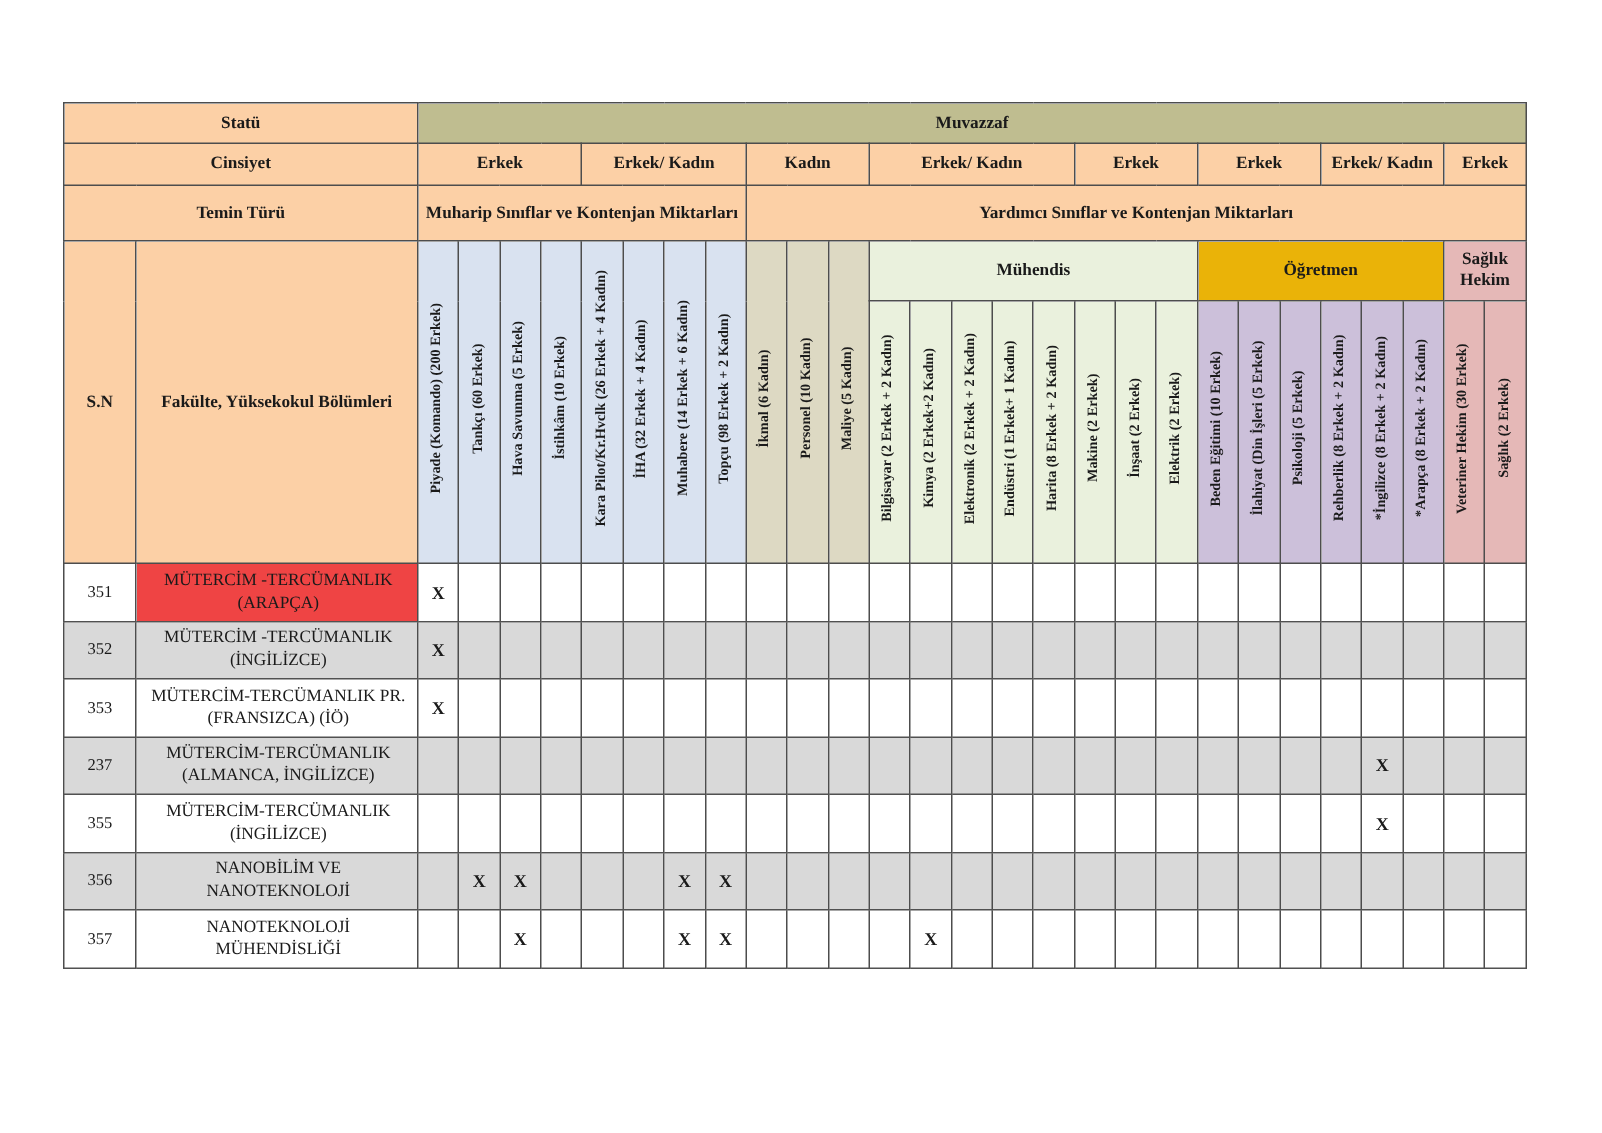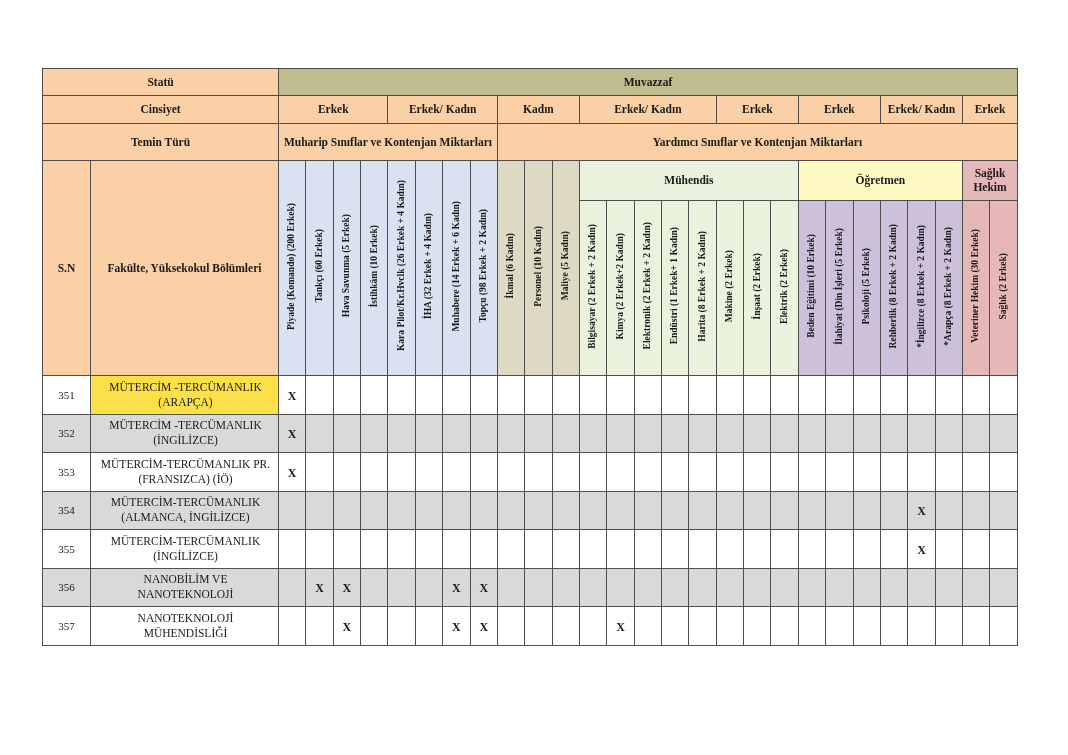--- a/index.html
+++ b/index.html
@@ -89,21 +89,21 @@
           <td rowspan="2" style="background: rgb(217, 226, 240);"><span class="v">Hava Savunma (5 Erkek)</span></td>
           <td rowspan="2" style="background: rgb(217, 226, 240);"><span class="v">İstihkâm (10 Erkek)</span></td>
           <td rowspan="2" style="background: rgb(217, 226, 240);"><span class="v">Kara Pilot/Kr.Hvclk (26 Erkek + 4 Kadın)</span></td>
           <td rowspan="2" style="background: rgb(217, 226, 240);"><span class="v">İHA (32 Erkek + 4 Kadın)</span></td>
           <td rowspan="2" style="background: rgb(217, 226, 240);"><span class="v">Muhabere (14 Erkek + 6 Kadın)</span></td>
           <td rowspan="2" style="background: rgb(217, 226, 240);"><span class="v">Topçu (98 Erkek + 2 Kadın)</span></td>
           <td rowspan="2" style="background: rgb(221, 217, 195);"><span class="v">İkmal (6 Kadın)</span></td>
           <td rowspan="2" style="background: rgb(221, 217, 195);"><span class="v">Personel (10 Kadın)</span></td>
           <td rowspan="2" style="background: rgb(221, 217, 195);"><span class="v">Maliye (5 Kadın)</span></td>
           <td colspan="8" class="group-hdr" style="background: rgb(234, 241, 221);">Mühendis</td>
-          <td colspan="6" class="group-hdr" style="background: #fef9c3;">Öğretmen</td>
+          <td colspan="6" class="group-hdr" style="background: #eab308;">Öğretmen</td>
           <td colspan="2" class="group-hdr" style="background: rgb(229, 184, 183);">Sağlık Hekim</td>
         </tr>
         <tr style="height: 175px;">
           <td style="background: rgb(234, 241, 221);"><span class="v">Bilgisayar (2 Erkek + 2 Kadın)</span></td>
           <td style="background: rgb(234, 241, 221);"><span class="v">Kimya (2 Erkek+2 Kadın)</span></td>
           <td style="background: rgb(234, 241, 221);"><span class="v">Elektronik (2 Erkek + 2 Kadın)</span></td>
           <td style="background: rgb(234, 241, 221);"><span class="v">Endüstri (1 Erkek+ 1 Kadın)</span></td>
           <td style="background: rgb(234, 241, 221);"><span class="v">Harita (8 Erkek + 2 Kadın)</span></td>
           <td style="background: rgb(234, 241, 221);"><span class="v">Makine (2 Erkek)</span></td>
           <td style="background: rgb(234, 241, 221);"><span class="v">İnşaat (2 Erkek)</span></td>
@@ -112,21 +112,21 @@
           <td style="background: rgb(204, 192, 218);"><span class="v">İlahiyat (Din İşleri (5 Erkek)</span></td>
           <td style="background: rgb(204, 192, 218);"><span class="v">Psikoloji (5 Erkek)</span></td>
           <td style="background: rgb(204, 192, 218);"><span class="v">Rehberlik (8 Erkek + 2 Kadın)</span></td>
           <td style="background: rgb(204, 192, 218);"><span class="v">*İngilizce (8 Erkek + 2 Kadın)</span></td>
           <td style="background: rgb(204, 192, 218);"><span class="v">*Arapça (8 Erkek + 2 Kadın)</span></td>
           <td style="background: rgb(229, 184, 183);"><span class="v">Veteriner Hekim (30 Erkek)</span></td>
           <td style="background: rgb(229, 184, 183);"><span class="v">Sağlık (2 Erkek)</span></td>
         </tr>
         <tr class="data-row" style="height: 38.5px;">
           <td class="sn-cell" style="background: rgb(255, 255, 255);">351</td>
-          <td class="name-cell" style="background: #fde047;">MÜTERCİM -TERCÜMANLIK (ARAPÇA)</td>
+          <td class="name-cell" style="background: #ef4444;">MÜTERCİM -TERCÜMANLIK (ARAPÇA)</td>
           <td style="background: rgb(255, 255, 255);"><span class="mark">X</span></td>
           <td style="background: rgb(255, 255, 255);"></td>
           <td style="background: rgb(255, 255, 255);"></td>
           <td style="background: rgb(255, 255, 255);"></td>
           <td style="background: rgb(255, 255, 255);"></td>
           <td style="background: rgb(255, 255, 255);"></td>
           <td style="background: rgb(255, 255, 255);"></td>
           <td style="background: rgb(255, 255, 255);"></td>
           <td style="background: rgb(255, 255, 255);"></td>
           <td style="background: rgb(255, 255, 255);"></td>
@@ -204,21 +204,21 @@
           <td style="background: rgb(255, 255, 255);"></td>
           <td style="background: rgb(255, 255, 255);"></td>
           <td style="background: rgb(255, 255, 255);"></td>
           <td style="background: rgb(255, 255, 255);"></td>
           <td style="background: rgb(255, 255, 255);"></td>
           <td style="background: rgb(255, 255, 255);"></td>
           <td style="background: rgb(255, 255, 255);"></td>
           <td style="background: rgb(255, 255, 255);"></td>
         </tr>
         <tr class="data-row" style="height: 38.5px;">
-          <td class="sn-cell" style="background: rgb(217, 217, 217);">354</td>
+          <td class="sn-cell" style="background: rgb(217, 217, 217);">237</td>
           <td class="name-cell" style="background: rgb(217, 217, 217);">MÜTERCİM-TERCÜMANLIK (ALMANCA, İNGİLİZCE)</td>
           <td style="background: rgb(217, 217, 217);"></td>
           <td style="background: rgb(217, 217, 217);"></td>
           <td style="background: rgb(217, 217, 217);"></td>
           <td style="background: rgb(217, 217, 217);"></td>
           <td style="background: rgb(217, 217, 217);"></td>
           <td style="background: rgb(217, 217, 217);"></td>
           <td style="background: rgb(217, 217, 217);"></td>
           <td style="background: rgb(217, 217, 217);"></td>
           <td style="background: rgb(217, 217, 217);"></td>

